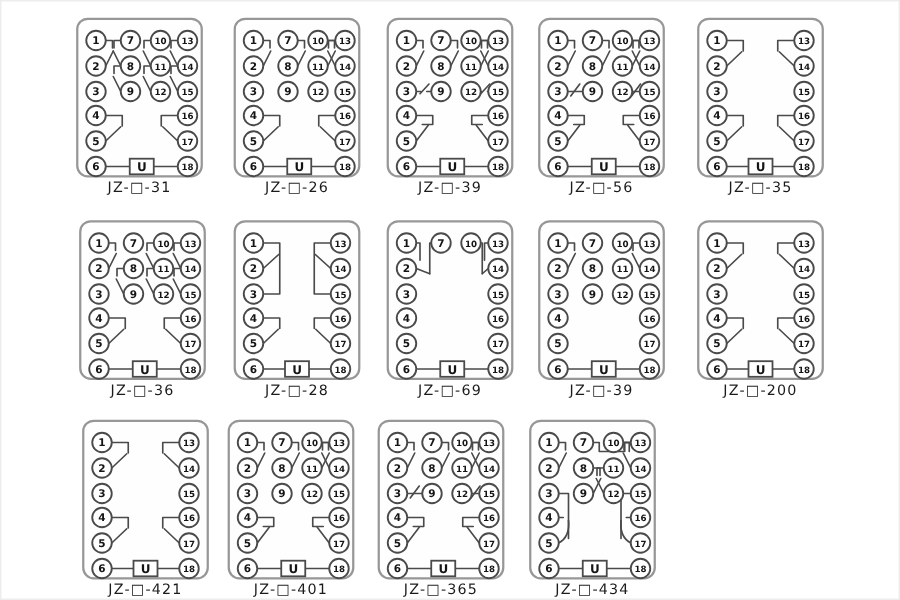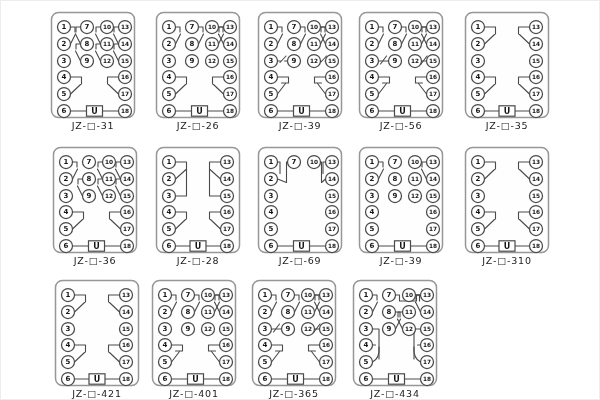--- a/index.html
+++ b/index.html
@@ -883,21 +883,21 @@
         </g>
         <g>
           <circle cx="72" cy="83" r="6.5" class="term"></circle>
           <text x="72" y="85.4" class="tnum tnum2">17</text>
         </g>
         <g>
           <circle cx="72" cy="100" r="6.5" class="term"></circle>
           <text x="72" y="102.4" class="tnum tnum2">18</text>
         </g>
       </svg>
-      <div class="panel-label">JZ-□-310</div>
+      <div class="panel-label">JZ-□-200</div>
     </div>
     <div class="panel-wrap" style="left: 54px; top: 279px;">
       <svg viewBox="0 0 86 108" width="86" height="108">
         <rect x="1.5" y="1.5" width="83" height="105" rx="7" class="pborder"></rect>
         <path d="M20.5 16 h11 v7" class="wire"></path>
         <path d="M20.5 33 L30.5 23.5" class="wire"></path>
         <path d="M65.5 16 h-11 v7" class="wire"></path>
         <path d="M65.5 33 L55.5 23.5" class="wire"></path>
         <path d="M20.5 66 h11 v7" class="wire"></path>
         <path d="M20.5 83 L30.5 73.5" class="wire"></path>

